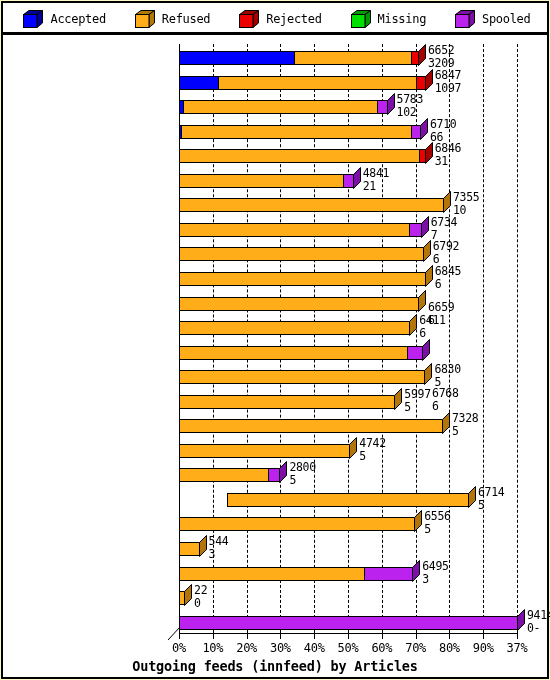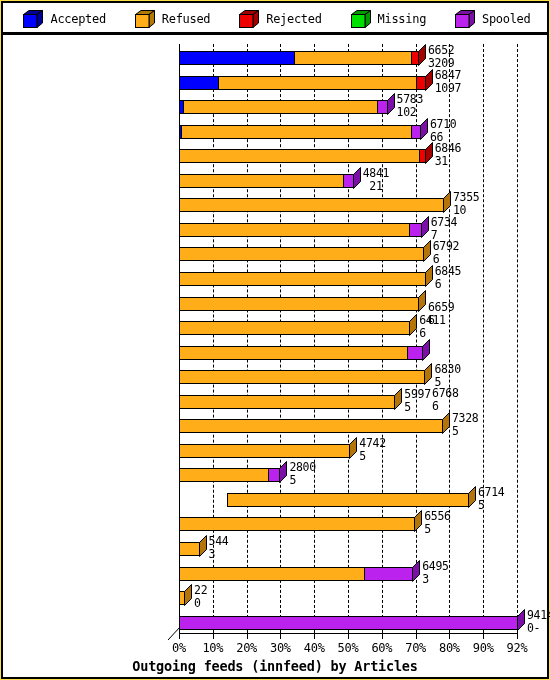--- a/index.html
+++ b/index.html
@@ -11,21 +11,21 @@
     width: 550px;
     height: 680px;
     font-family: "DejaVu Sans Mono", monospace;
     -webkit-font-smoothing: none;
   }
   #page {
     position: relative;
     width: 550px;
     height: 680px;
     box-sizing: border-box;
-    background: #fde047;
+    background: #fef9c3;
     overflow: hidden;
   }
 
   
   .frame {
     position: absolute;
     border: 2px solid #000000;
     box-sizing: border-box;
     background: #ffffff;
   }
@@ -361,21 +361,21 @@
           <div class="bar-top" style="left: 0px; width: 180.732px;"><svg width="180.732" height="8" viewBox="0 0 180.732 8" preserveAspectRatio="none">
               <polygon points="0,7.5 7,0.5 170.59199999999998,0.5 163.59199999999998,7.5" fill="#b3750a" stroke="#000" stroke-width="1"></polygon>
               <polygon points="163.59199999999998,7.5 170.59199999999998,0.5 180.73199999999997,0.5 173.73199999999997,7.5" fill="#7c0fa5" stroke="#000" stroke-width="1"></polygon>
             </svg></div>
           <div class="seg" style="left: 0px; width: 164.592px; background: rgb(255, 174, 26);"></div>
           <div class="seg" style="left: 163.592px; width: 11.14px; background: rgb(187, 34, 238);"></div>
           <div class="bar-right" style="left: 173.732px; top: -7px; height: 21px; border: none;"><svg width="8" height="22" viewBox="0 0 8 22">
               <polygon points="0.5,21.5 7.5,14.5 7.5,0.5 0.5,7.5" fill="#7c0fa5" stroke="#000" stroke-width="1"></polygon>
             </svg></div>
         </div>
-        <div class="valbox" style="left: 183.732px; top: 1px; text-align: center;">
+        <div class="valbox" style="left: 183.732px; top: 1px;">
           <div>4841</div>
           <div style="margin-top: 2px;">21</div>
         </div>
       </div>
       <div class="row" style="top: 147.3px;">
         <div class="bar">
           <div class="bar-top" style="left: 0px; width: 270.978px;"><svg width="270.97799999999995" height="8" viewBox="0 0 270.97799999999995 8" preserveAspectRatio="none">
               <polygon points="0,7.5 7,0.5 270.97799999999995,0.5 263.97799999999995,7.5" fill="#b3750a" stroke="#000" stroke-width="1"></polygon>
             </svg></div>
           <div class="seg" style="left: 0px; width: 264.978px; background: rgb(255, 174, 26);"></div>
@@ -676,17 +676,17 @@
       <div class="xlabel" style="left: 179px;">0%</div>
       <div class="xlabel" style="left: 212.8px;">10%</div>
       <div class="xlabel" style="left: 246.6px;">20%</div>
       <div class="xlabel" style="left: 280.4px;">30%</div>
       <div class="xlabel" style="left: 314.2px;">40%</div>
       <div class="xlabel" style="left: 348px;">50%</div>
       <div class="xlabel" style="left: 381.8px;">60%</div>
       <div class="xlabel" style="left: 415.6px;">70%</div>
       <div class="xlabel" style="left: 449.4px;">80%</div>
       <div class="xlabel" style="left: 483.2px;">90%</div>
-      <div class="xlabel" style="left: 517px;">92%</div>
+      <div class="xlabel" style="left: 517px;">37%</div>
     </div>
   <div id="chart-title">Outgoing feeds (innfeed) by Articles</div>
 
 </div>
 
 </body></html>

